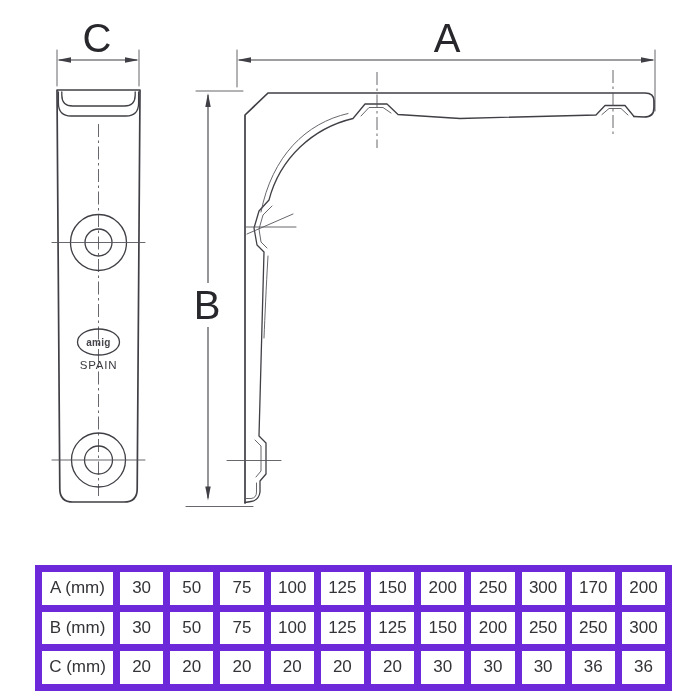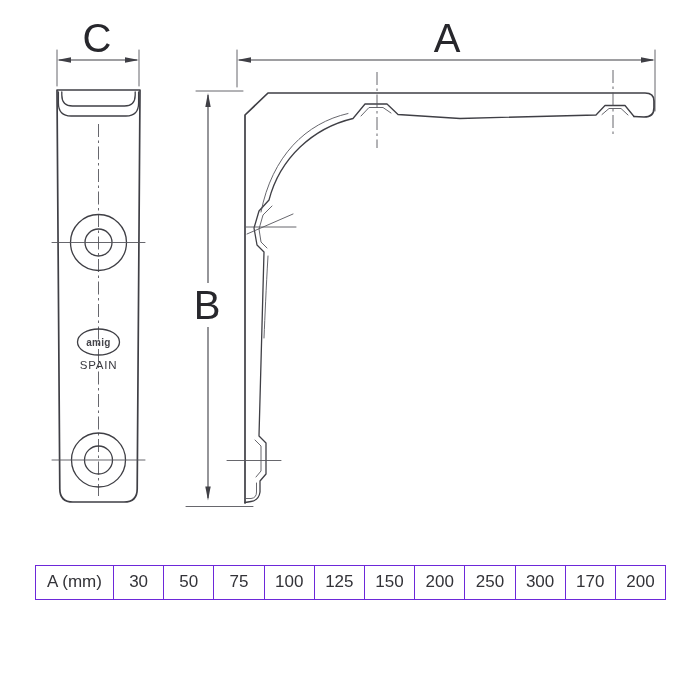--- a/index.html
+++ b/index.html
@@ -15,21 +15,21 @@
   .arrow{fill:#3f3f45;stroke:none;}
   .dimlabel{font-family:"Liberation Sans",sans-serif;font-size:40px;fill:#27272c;
             text-anchor:middle;font-weight:400;}
   .logotext{font-family:"Liberation Sans",sans-serif;font-size:10px;fill:#45454b;
             text-anchor:middle;font-weight:bold;letter-spacing:0.3px;}
   .spain{font-family:"Liberation Sans",sans-serif;font-size:11.5px;fill:#3a3a40;
          text-anchor:middle;letter-spacing:0.8px;}
 
   table.dims{position:absolute;left:35px;top:565px;width:630px;border-collapse:collapse;
              table-layout:fixed;}
-  table.dims th,table.dims td{border:1px solid #6d28d9;height:32.5px;text-align:center;
+  table.dims th,table.dims td{border:7px solid #6d28d9;height:32.5px;text-align:center;
              vertical-align:middle;font-size:17px;font-weight:400;color:#333338;
              font-family:"Liberation Sans",sans-serif;padding:0;}
   table.dims col.lbl{width:78px;}
   table.dims col.val{width:50.2px;}
 </style>
 </head>
 <body>
 
 <div class="canvas">
 
@@ -136,16 +136,44 @@
       <td>75</td>
       <td>100</td>
       <td>125</td>
       <td>150</td>
       <td>200</td>
       <td>250</td>
       <td>300</td>
       <td>170</td>
       <td>200</td>
     </tr>
+    <tr>
+      <th>B (mm)</th>
+      <td>30</td>
+      <td>50</td>
+      <td>75</td>
+      <td>100</td>
+      <td>125</td>
+      <td>125</td>
+      <td>150</td>
+      <td>200</td>
+      <td>250</td>
+      <td>250</td>
+      <td>300</td>
+    </tr>
+    <tr>
+      <th>C (mm)</th>
+      <td>20</td>
+      <td>20</td>
+      <td>20</td>
+      <td>20</td>
+      <td>20</td>
+      <td>20</td>
+      <td>30</td>
+      <td>30</td>
+      <td>30</td>
+      <td>36</td>
+      <td>36</td>
+    </tr>
   </tbody>
     </table>
 
 </div>
 
 </body></html>

